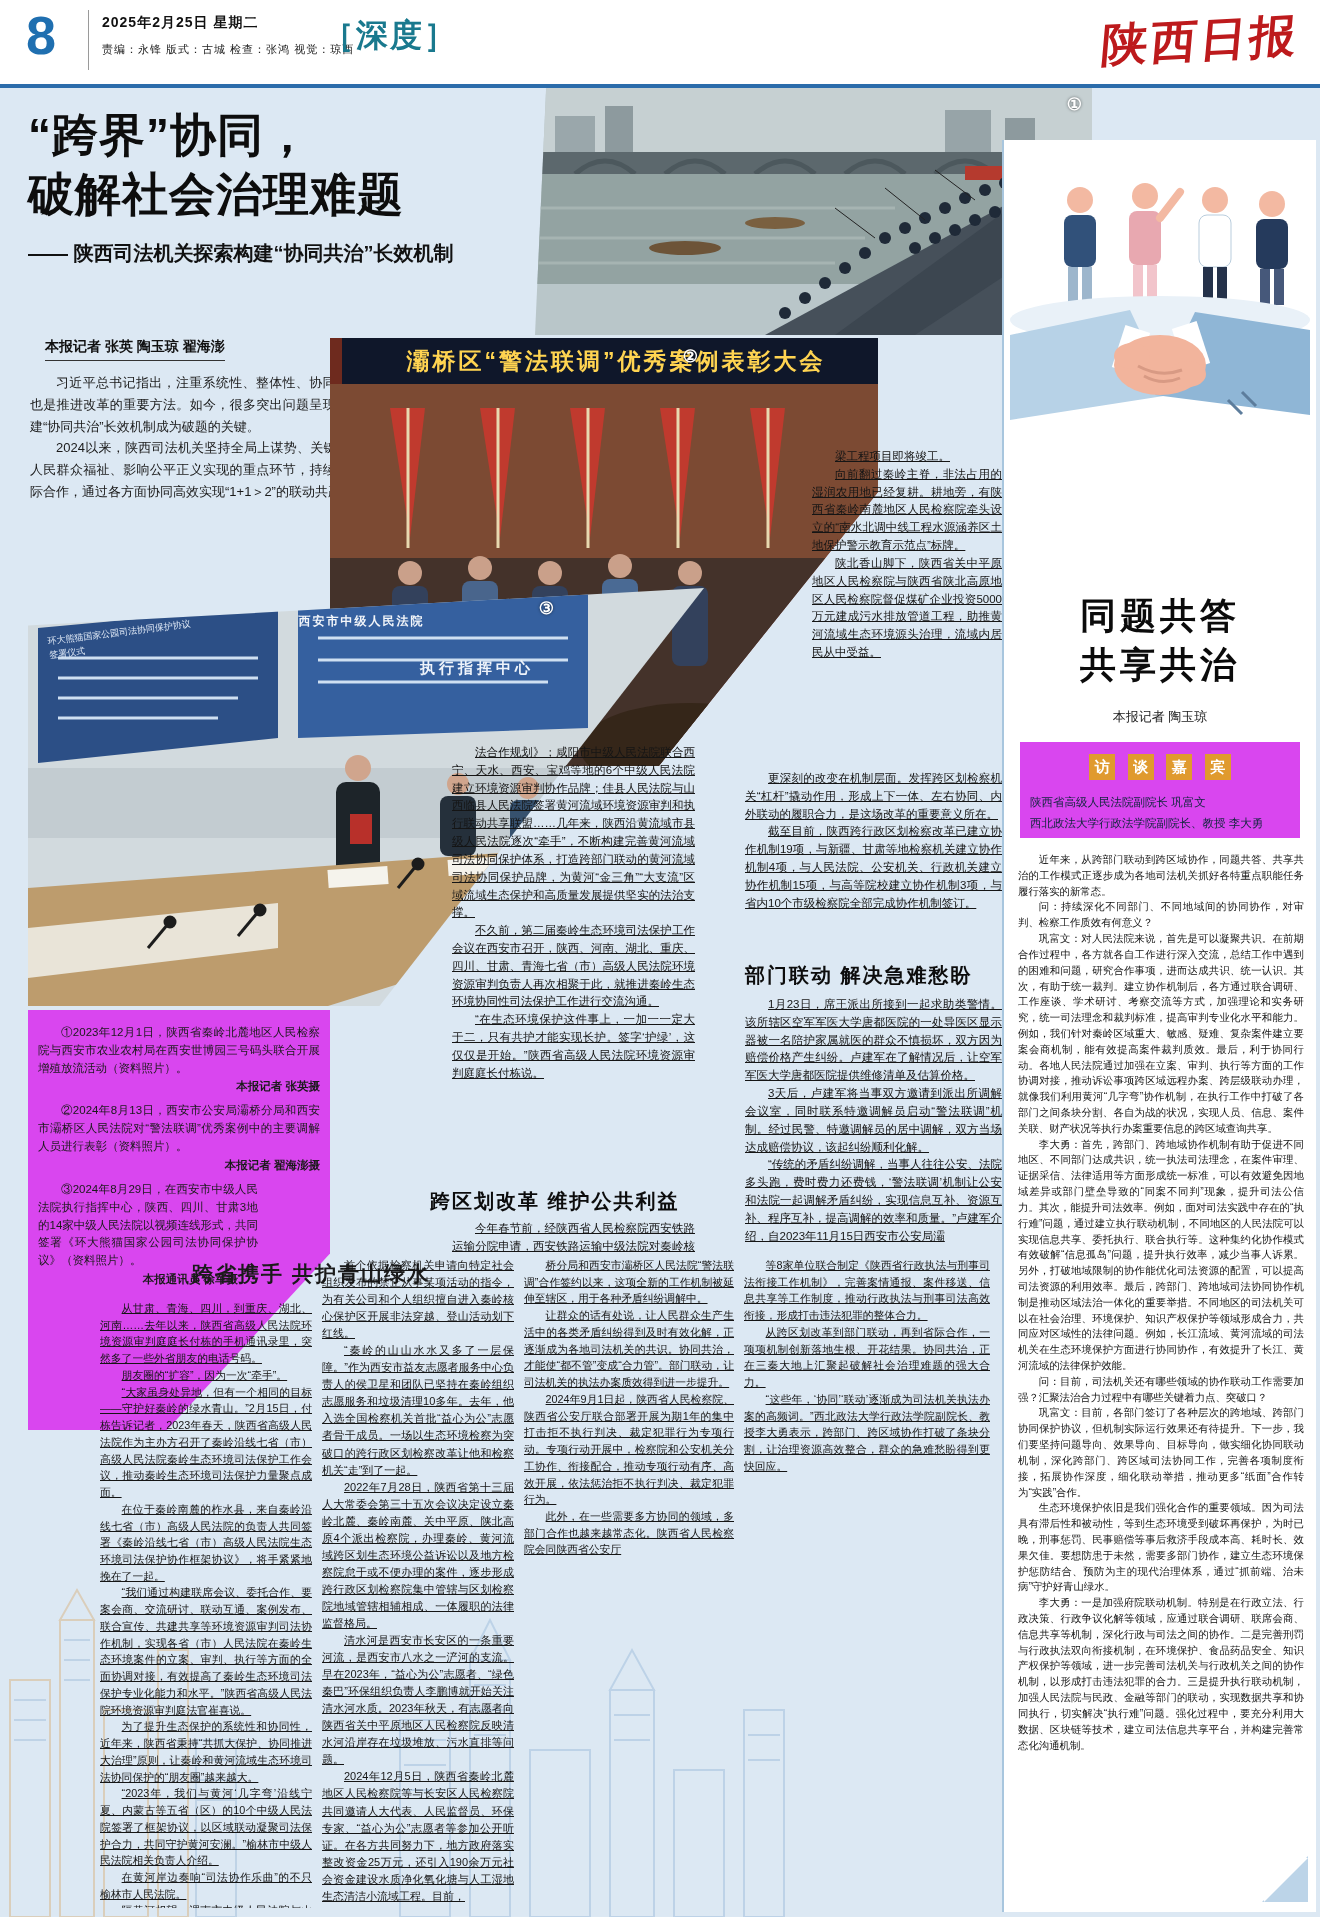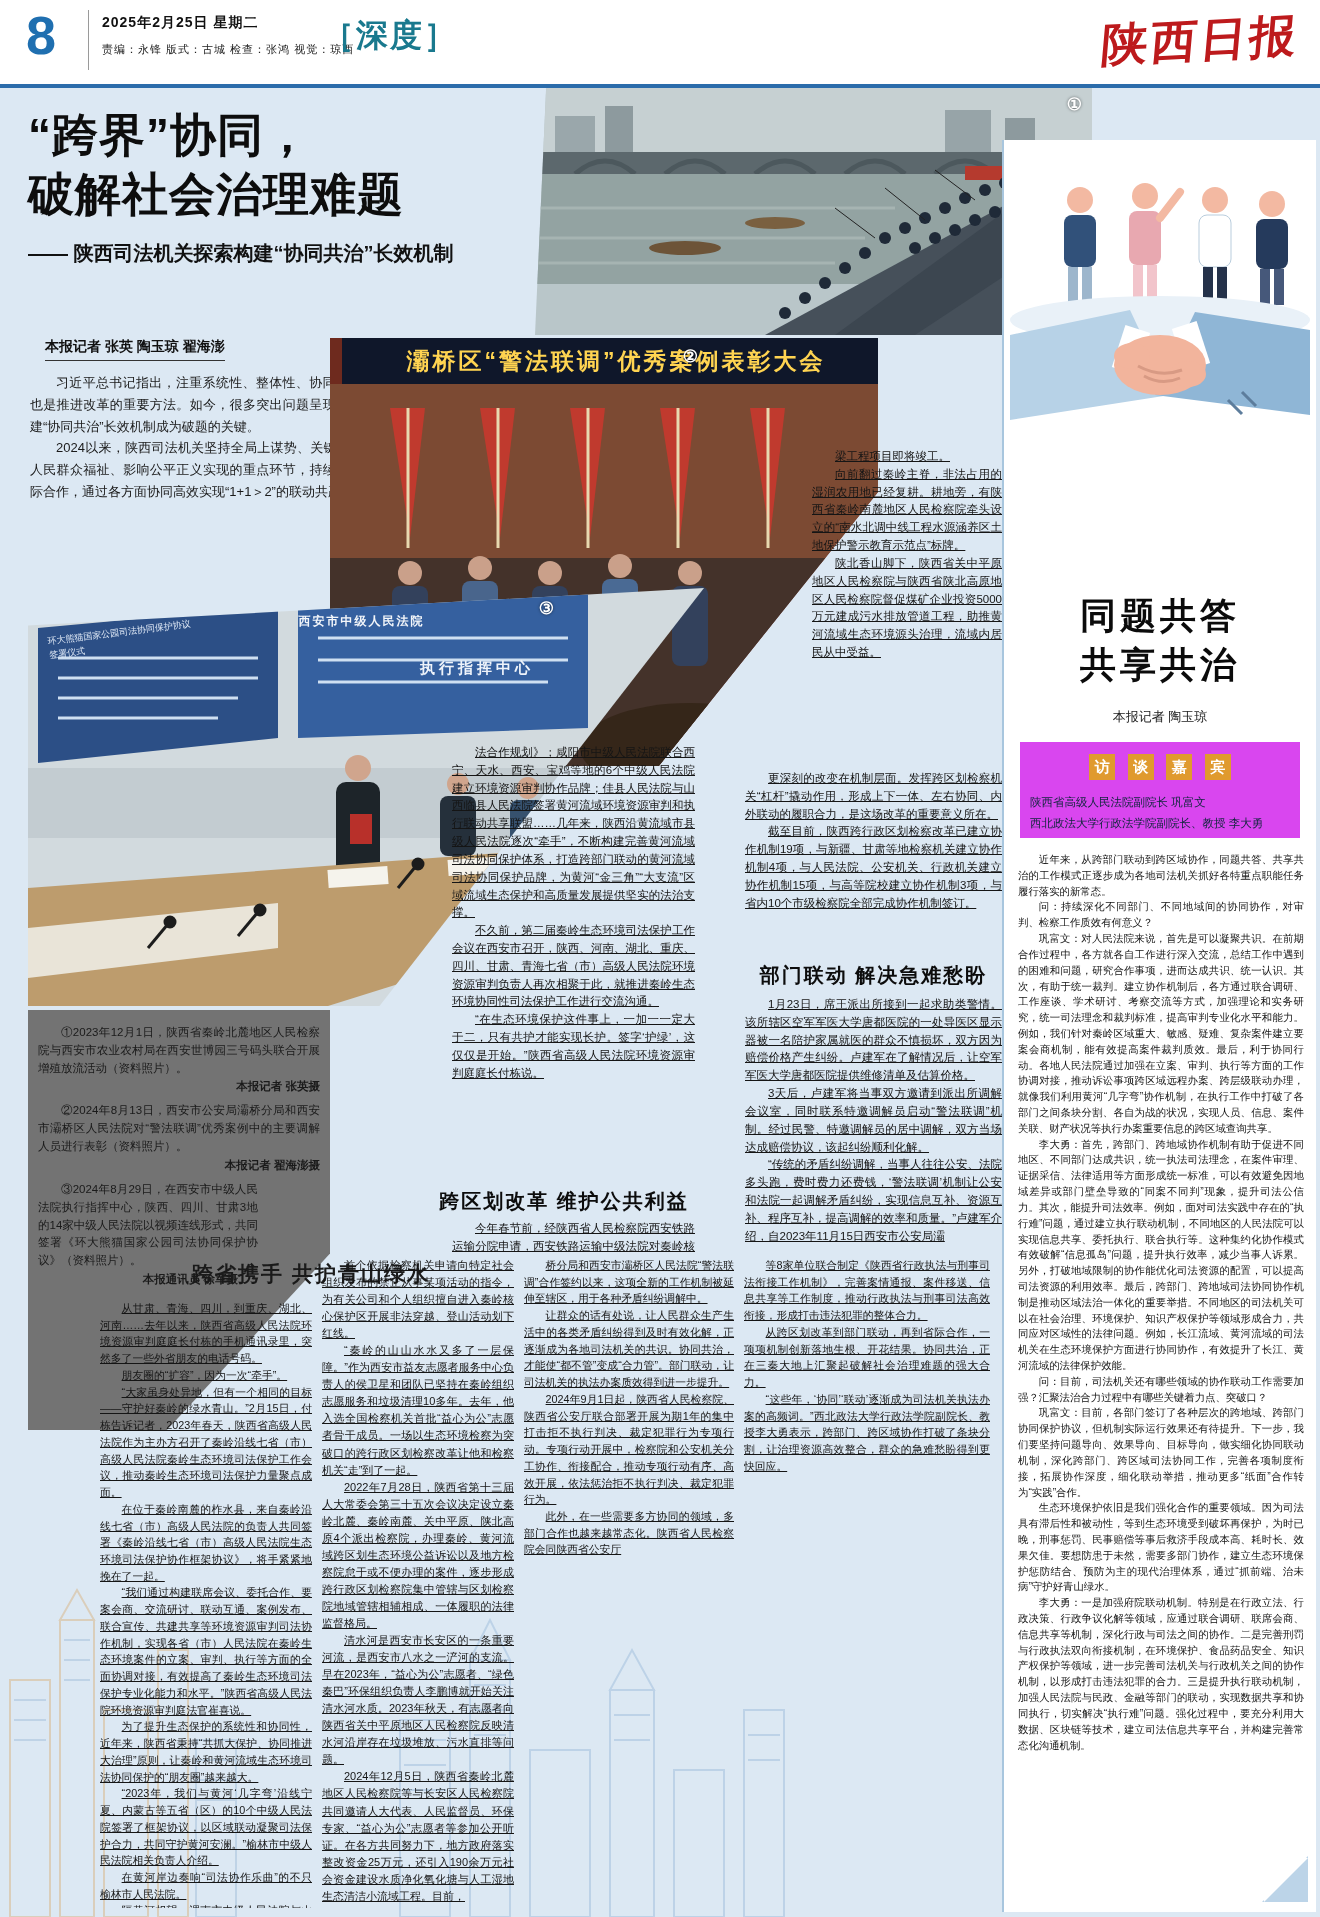--- a/index.html
+++ b/index.html
@@ -26,27 +26,27 @@
   
   .photo{position:absolute;overflow:hidden;}
   .photo svg{display:block;width:100%;height:100%;}
   .ph-marker{position:absolute;color:#fff;font-size:17px;font-weight:bold;text-shadow:0 0 3px rgba(0,0,0,.6);}
   .ph2-banner{position:absolute;left:0;top:0;width:100%;height:46px;background:#0f172a;color:#ffd451;
               font-size:23px;font-weight:bold;display:flex;align-items:center;justify-content:center;letter-spacing:3px;margin-left:12px;}
   .ph3-wall{position:absolute;left:40%;top:6%;color:#f3f6fa;font-size:12px;font-weight:bold;letter-spacing:2px;}
   .ph3-screen{position:absolute;left:58%;top:17%;color:#eef3fa;font-size:15px;font-weight:bold;letter-spacing:4px;}
   .ph3-board{position:absolute;left:3%;top:9%;width:150px;color:#dfe9f6;font-size:9px;line-height:1.5;transform:rotate(-7deg);}
   
-  .captions{position:absolute;left:28px;top:1010px;width:302px;height:420px;background:#737373;
+  .captions{position:absolute;left:28px;top:1010px;width:302px;height:420px;background:#d946ef;
             clip-path:polygon(0 0,100% 0,100% 58%,46% 100%,0 100%);padding:6px 10px;box-sizing:border-box;}
   .captions .cap{margin:8px 0 0 0;font-size:11.5px;line-height:1.55;text-align:justify;text-indent:2em;}
   .captions .credit{margin:2px 0 6px 0;font-size:11.5px;text-align:right;font-weight:bold;}
   
   .tcol{position:absolute;font-size:11.5px;line-height:1.55;color:#151515;overflow:hidden;z-index:2;text-decoration:underline;}
-  .sec-head{position:absolute;font-size:20px;font-weight:bold;color:#0c0c0c;text-align:center;letter-spacing:2px;z-index:2;}
+  .sec-head{position:absolute;font-size:20px;font-weight:bold;color:#0c0c0c;text-align:left;letter-spacing:2px;z-index:2;}
   .bottom-head{position:absolute;left:118px;top:1260px;width:386px;font-size:21px;font-weight:bold;
                text-align:center;letter-spacing:2px;z-index:2;}
   
   .sidebar{position:absolute;left:1002px;top:140px;width:312px;height:1772px;background:#ffffff;
            border-left:2px solid #a8c6de;z-index:1;}
   .sb-title{position:absolute;left:0;top:452px;width:100%;text-align:center;font-size:36px;font-weight:bold;
             line-height:1.35;color:#0b0b0b;letter-spacing:4px;}
   .sb-byline{position:absolute;left:0;top:568px;width:100%;text-align:center;font-size:13px;color:#222;}
   .guestbox{position:absolute;left:16px;top:602px;width:280px;height:96px;background:#d946ef;}
   .guest-tags{position:absolute;left:0;top:12px;width:100%;text-align:center;}

